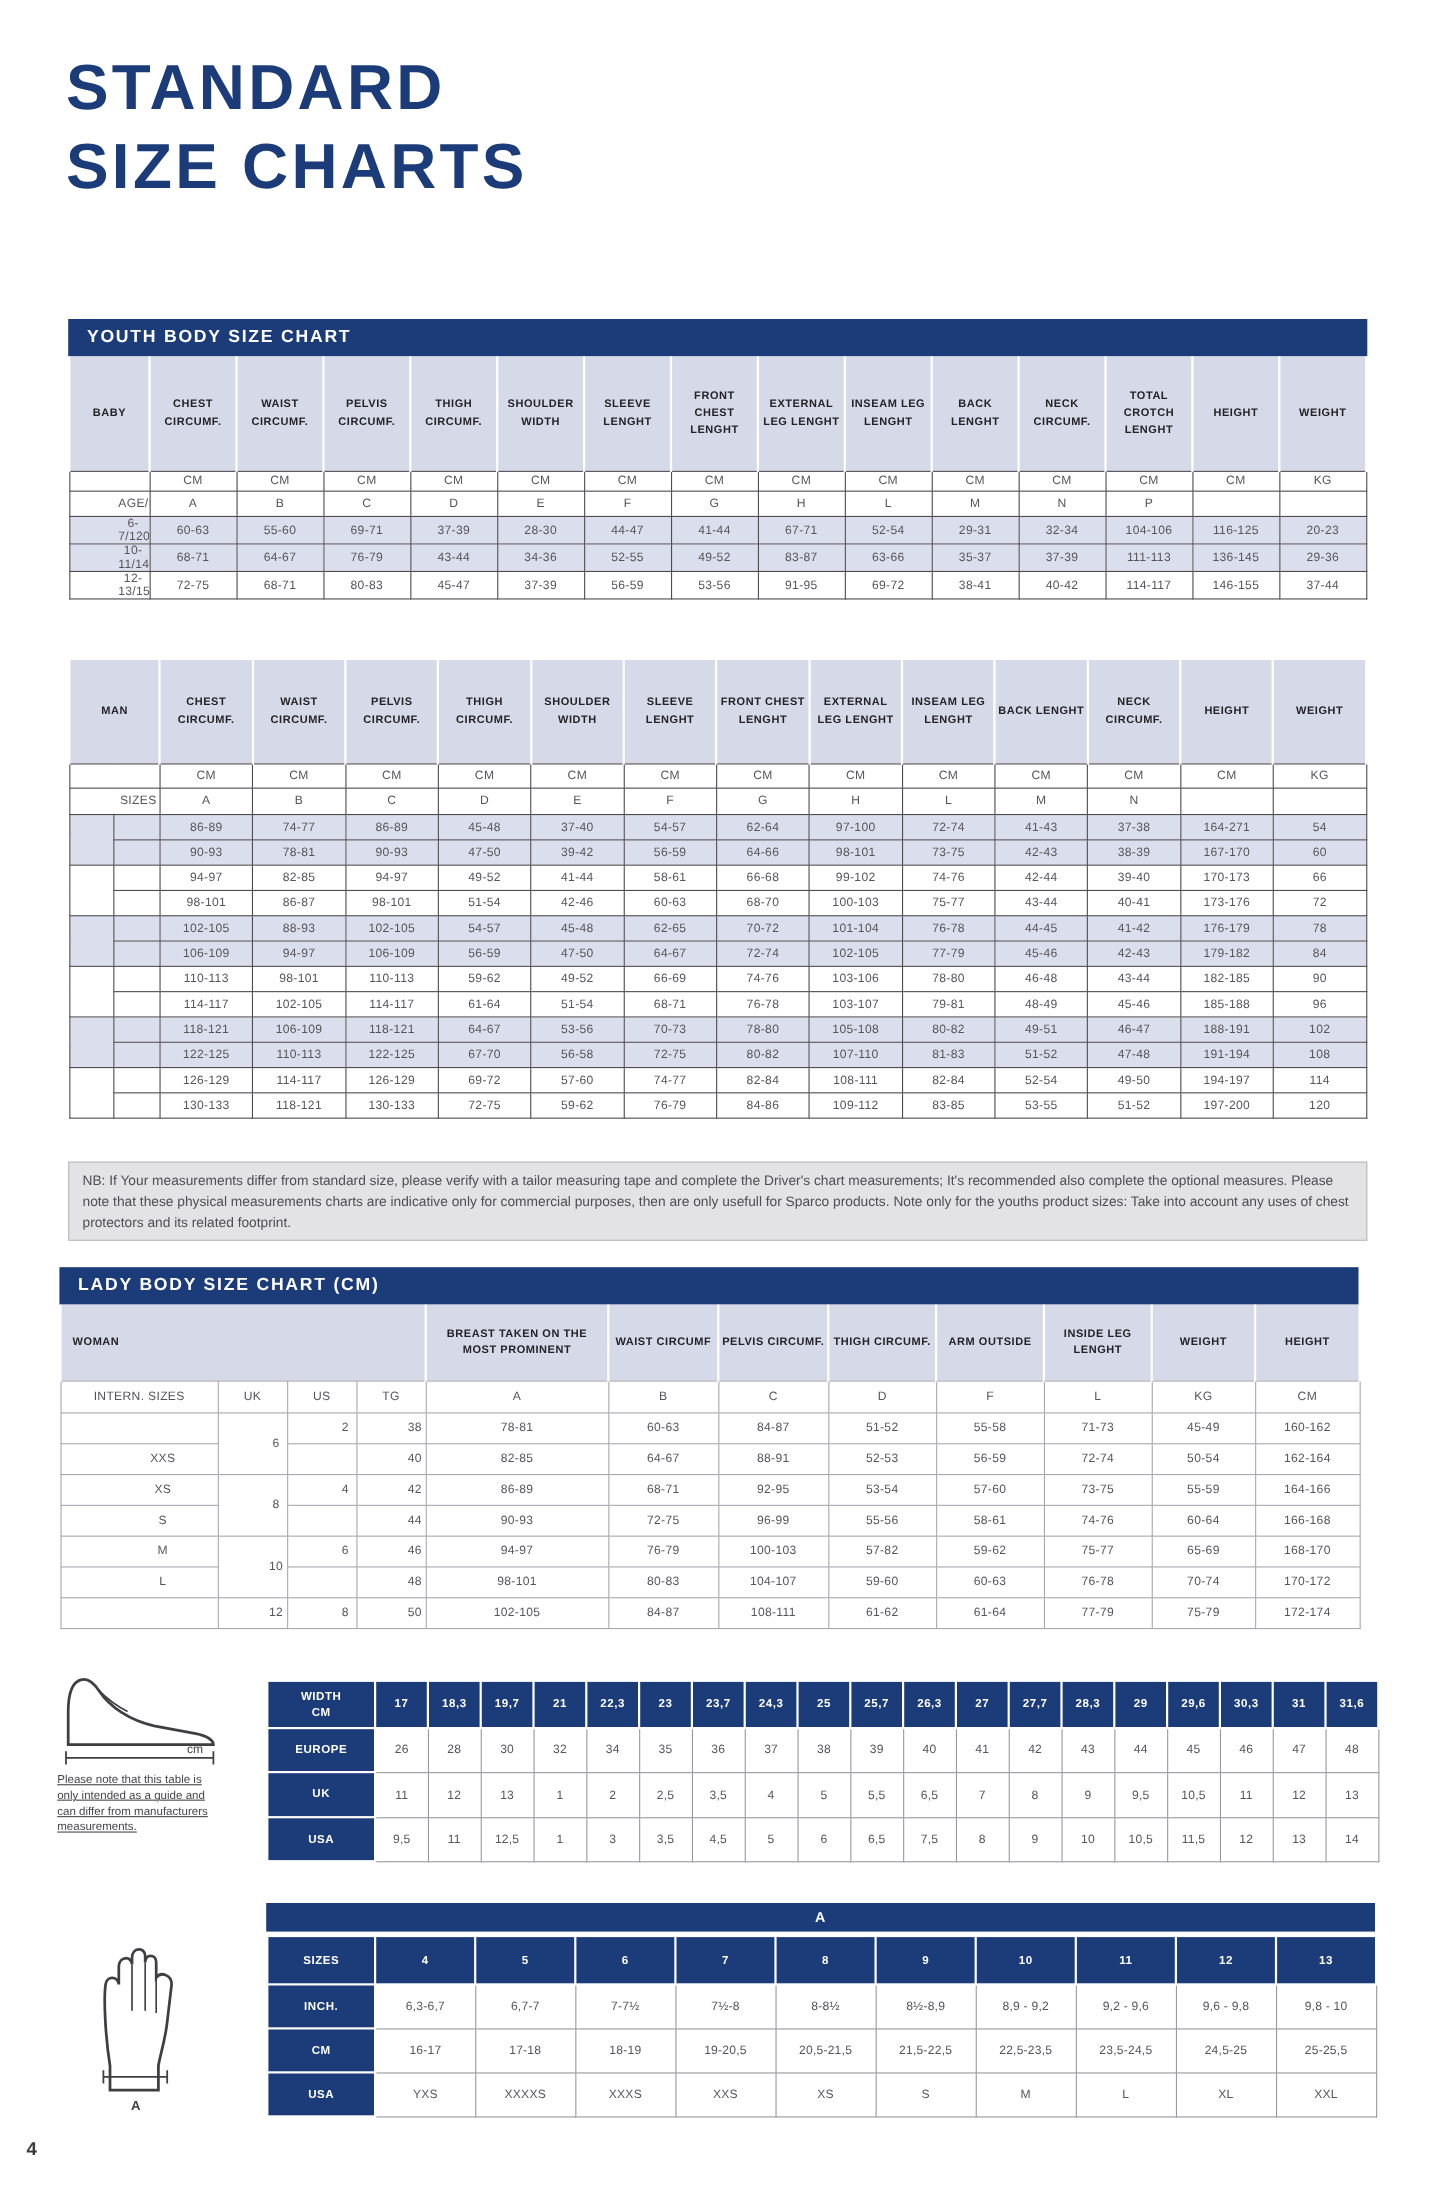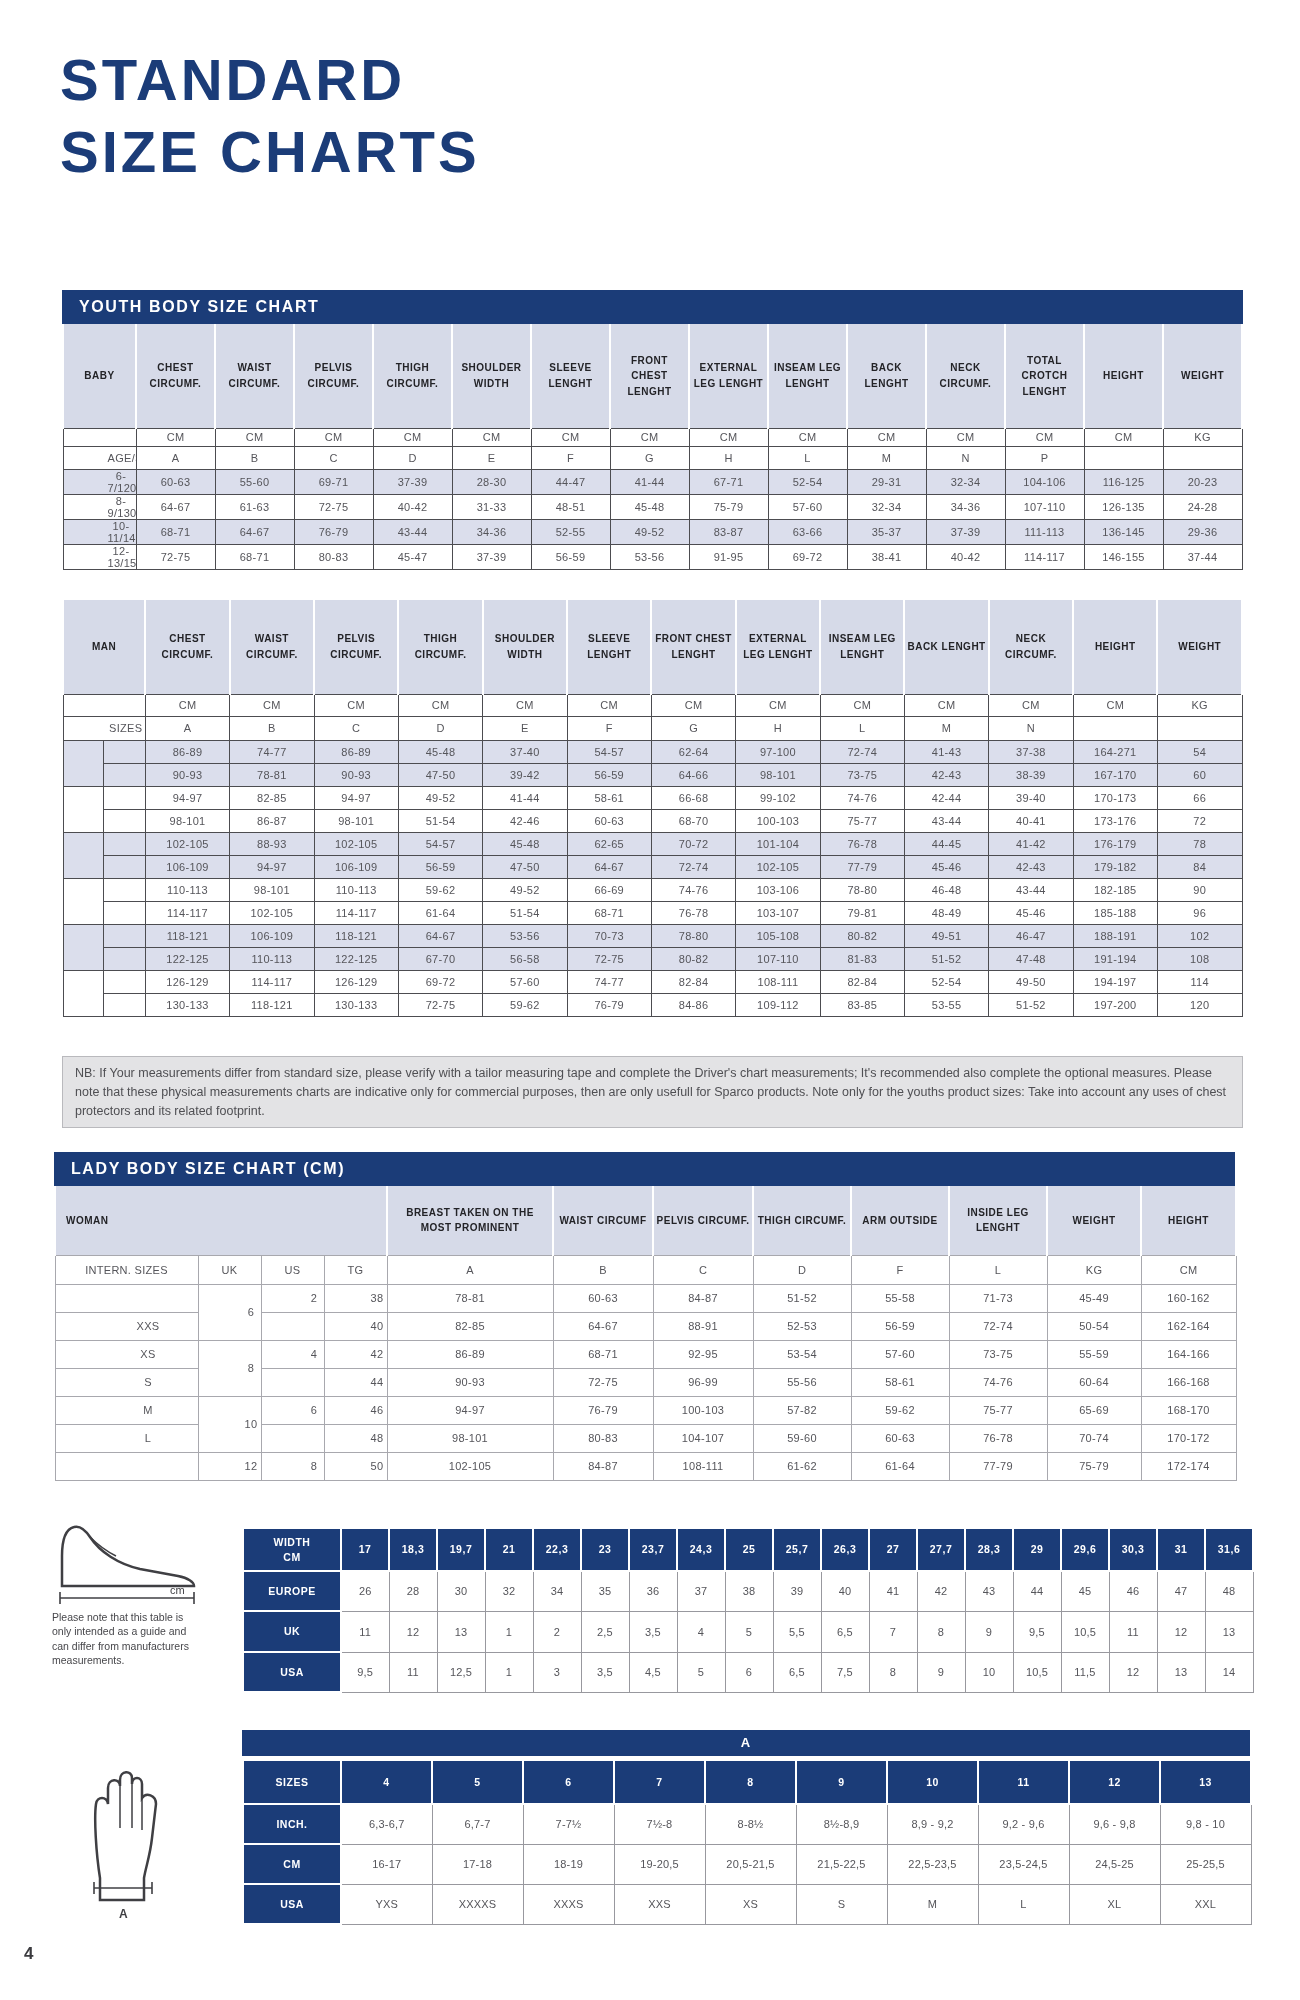--- a/index.html
+++ b/index.html
@@ -45,21 +45,21 @@
   .navtable{width:1008px;}
   .navtable td{text-align:center;font-size:11px;color:#55555a;background:#fff;
         border:1px solid #98989e;letter-spacing:.2px;}
   .navtable td.nav{background:#1b3c78;color:#fff;font-weight:bold;font-size:10.5px;
         border:2px solid #fff;letter-spacing:.5px;white-space:pre-line;line-height:1.4;}
   tr.h40{height:40px;} tr.h41{height:41px;} tr.h43{height:43px;} tr.h44{height:44px;}
   .aband{background:#1b3c78;color:#fff;font-weight:bold;font-size:13px;height:26px;
          line-height:26px;text-align:center;letter-spacing:1px;}
 
   
-  .icon-note{font-size:10.5px;color:#47474b;line-height:1.38;width:150px;}
+  .icon-note{font-size:10.5px;color:#47474b;line-height:1.38;width:150px;text-decoration:underline;}
   .page-num{left:24px;top:1944px;font-size:17px;font-weight:bold;color:#3b3b3f;}
 </style>
 </head>
 <body>
 
 <div class="abs page-title">
   <div>STANDARD</div>
   <div>SIZE CHARTS</div>
 </div>
 
@@ -133,37 +133,20 @@
           <td>28-30</td>
           <td>44-47</td>
           <td>41-44</td>
           <td>67-71</td>
           <td>52-54</td>
           <td>29-31</td>
           <td>32-34</td>
           <td>104-106</td>
           <td>116-125</td>
           <td>20-23</td>
-        </tr>
-        <tr class="h25">
-          <td class="lab">8-9/130</td>
-          <td>64-67</td>
-          <td>61-63</td>
-          <td>72-75</td>
-          <td>40-42</td>
-          <td>31-33</td>
-          <td>48-51</td>
-          <td>45-48</td>
-          <td>75-79</td>
-          <td>57-60</td>
-          <td>32-34</td>
-          <td>34-36</td>
-          <td>107-110</td>
-          <td>126-135</td>
-          <td>24-28</td>
         </tr>
         <tr class="h25 shade">
           <td class="lab">10-11/140</td>
           <td>68-71</td>
           <td>64-67</td>
           <td>76-79</td>
           <td>43-44</td>
           <td>34-36</td>
           <td>52-55</td>
           <td>49-52</td>

